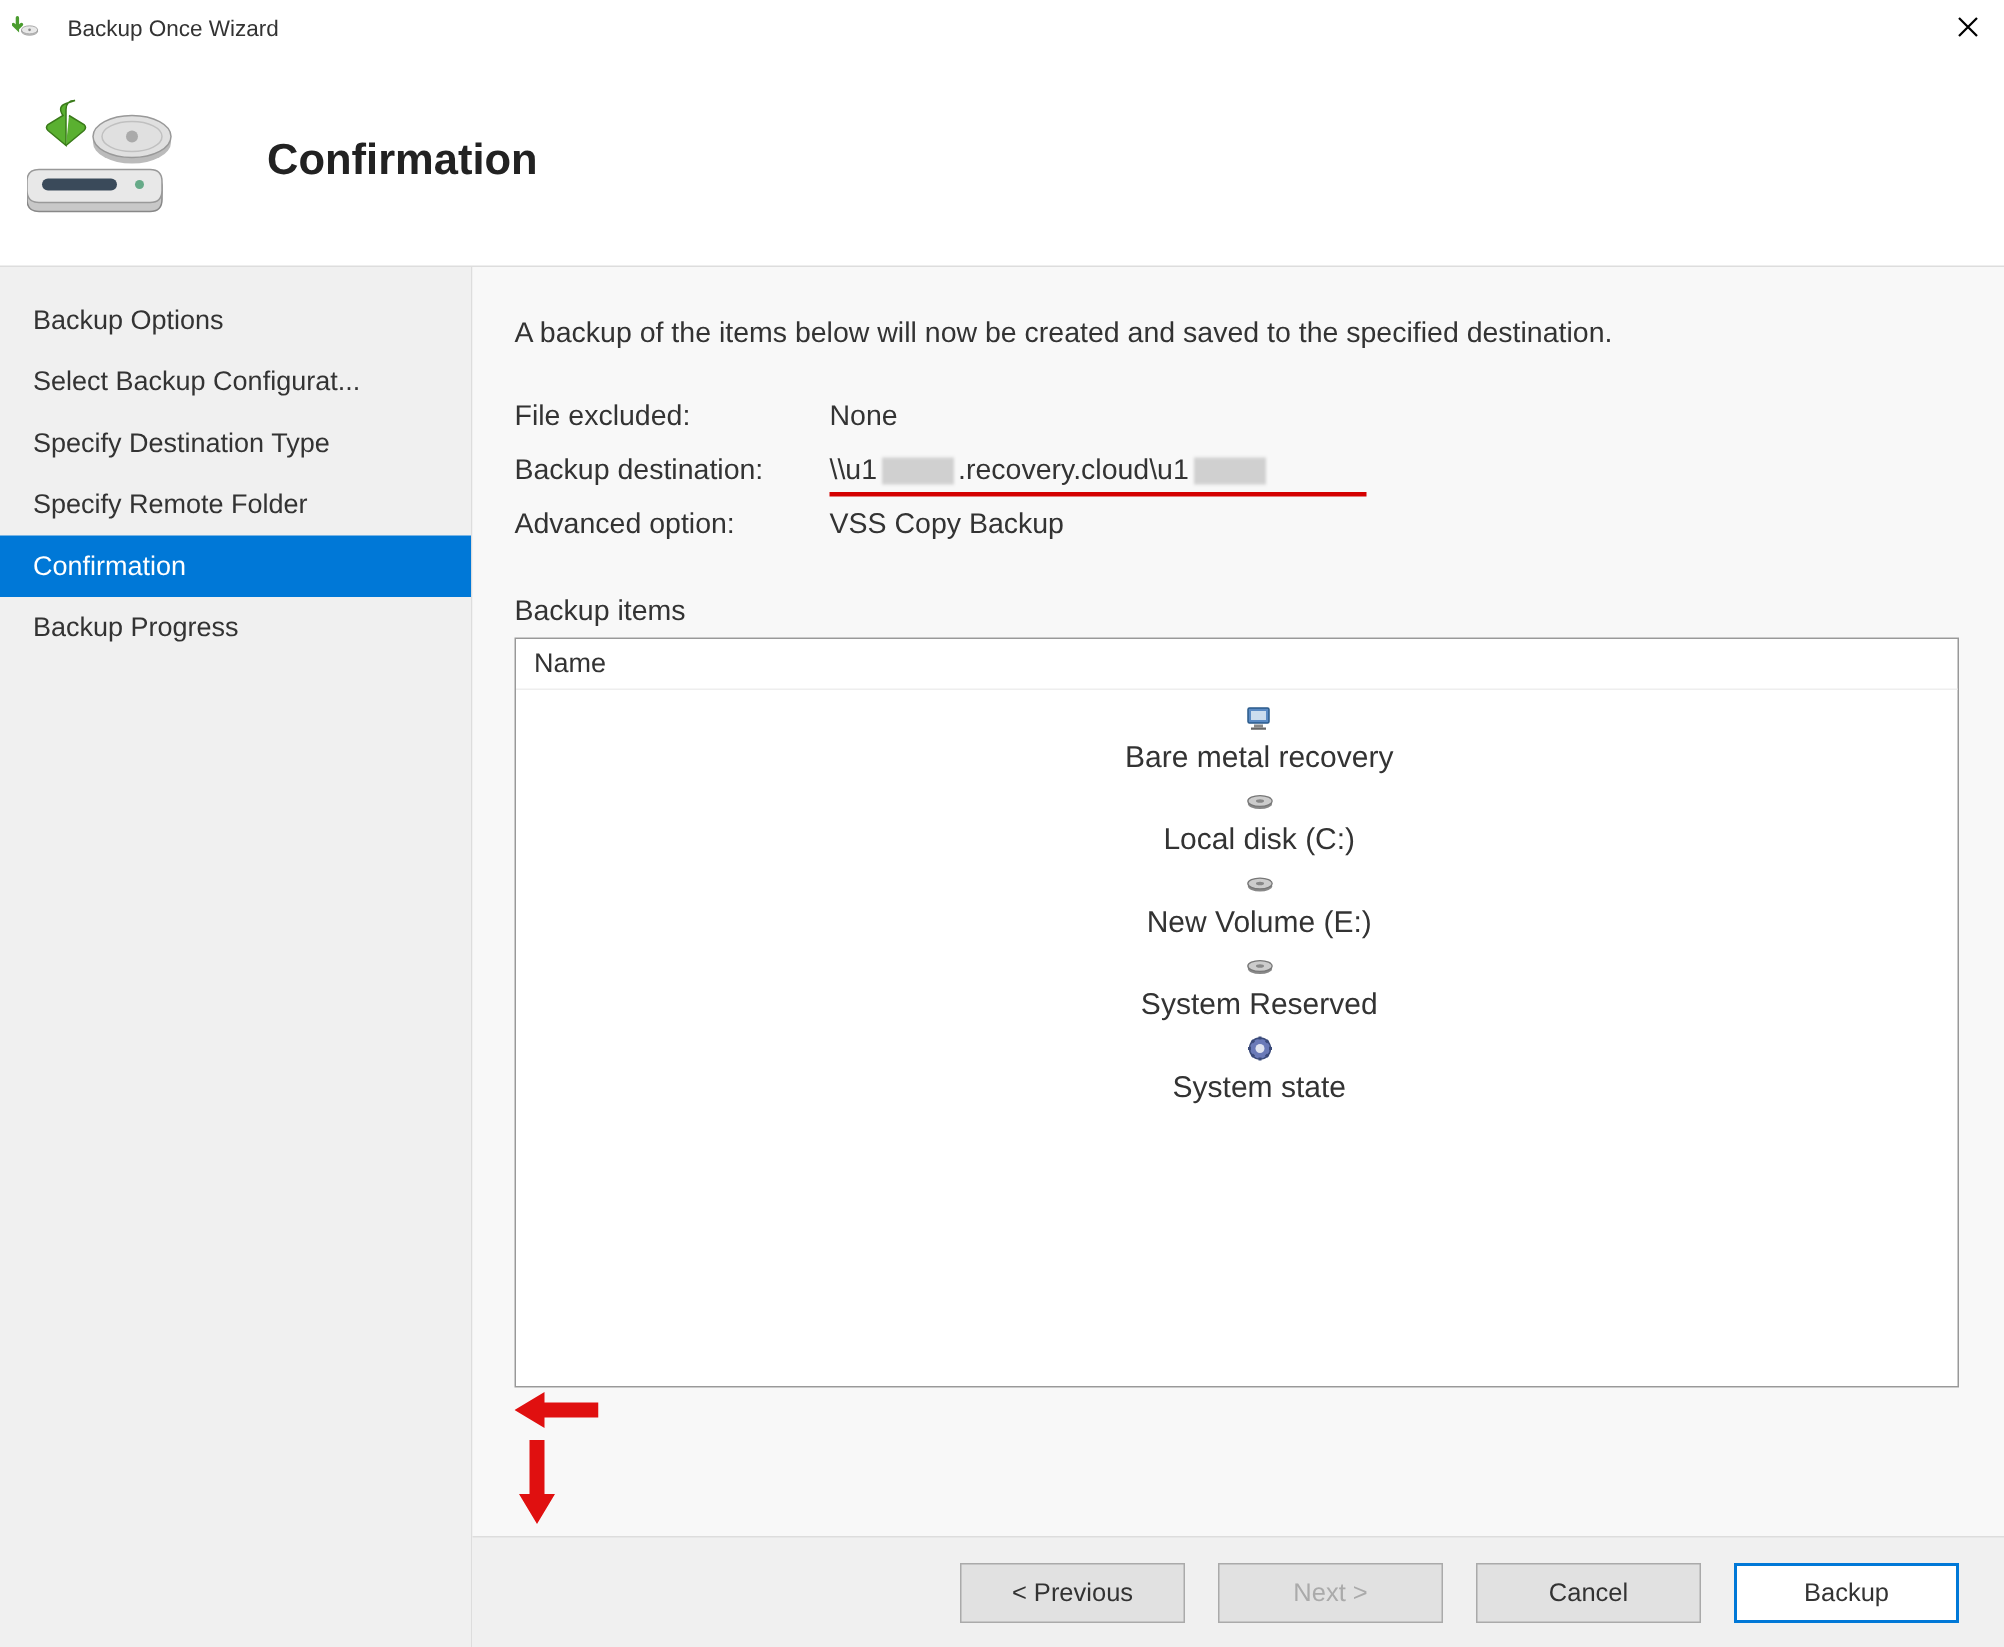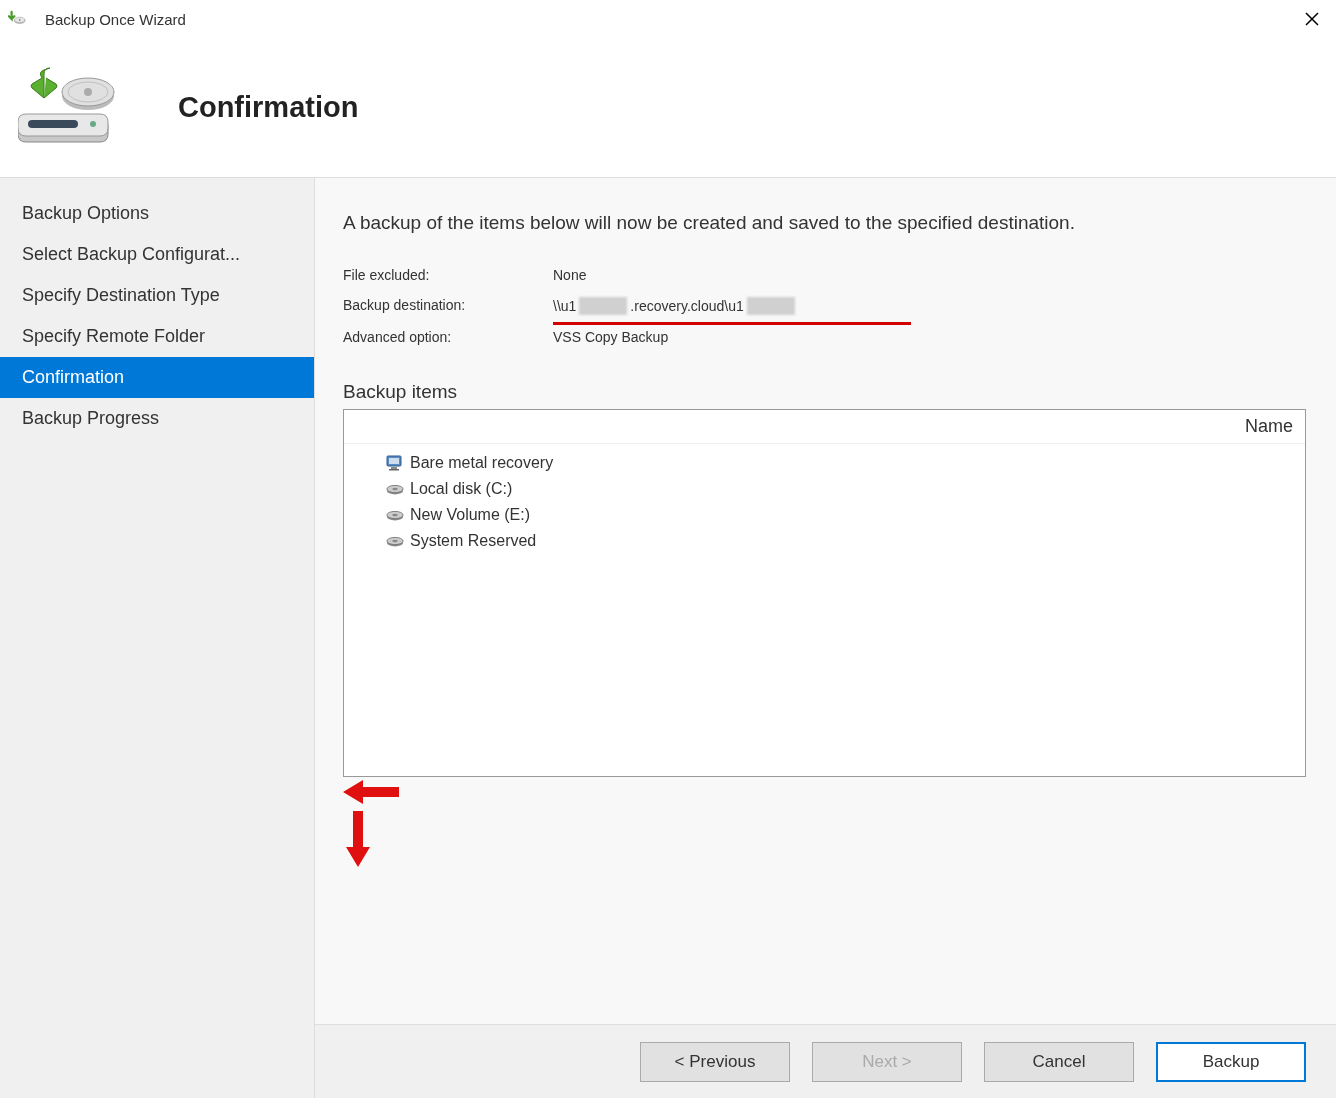--- a/index.html
+++ b/index.html
@@ -79,21 +79,21 @@
       position: relative;
     }
     .description {
       font-size: 19px;
       color: #333;
       margin-bottom: 30px;
       line-height: 1.4;
     }
     .info-row {
       display: flex;
-      font-size: 14px;
+      font-size: 19px;
       color: #333;
       margin-bottom: 14px;
     }
     .info-label {
       width: 210px;
     }
     .info-value {
       flex: 1;
       position: relative;
     }
@@ -119,41 +119,41 @@
     }
     .backup-items-label {
       font-size: 19px;
       color: #333;
       margin-top: 22px;
       margin-bottom: 6px;
     }
     .backup-items-box {
       background: white;
       border: 1px solid #999;
-      height: 368px;
+      height: 500px;
       position: relative;
-      text-align: right;
     }
     .column-header {
       padding: 6px 12px;
       font-size: 18px;
       color: #333;
       border-bottom: 1px solid #eee;
       position: relative;
     }
     .item-list {
       padding: 6px 0;
     }
     .list-item {
       display: flex;
       align-items: center;
       padding: 4px 12px 4px 42px;
-      font-size: 16px;
+      font-size: 20px;
       color: #333;
       gap: 6px;
+      flex-direction: column;
     }
     .item-icon {
       width: 18px;
       height: 18px;
       display: inline-flex;
       align-items: center;
       justify-content: center;
     }
     .button-bar {
       height: 74px;
@@ -313,20 +313,30 @@
         <div class="list-item">
           <span class="item-icon">
             <svg width="20" height="14" viewBox="0 0 20 14">
                 <ellipse cx="10" cy="9" rx="9" ry="4" fill="#888"></ellipse>
                 <ellipse cx="10" cy="7" rx="9" ry="4" fill="#ccc" stroke="#777"></ellipse>
                 <ellipse cx="10" cy="7" rx="3" ry="1.3" fill="#888"></ellipse>
               </svg>
           </span>
           <span>System Reserved</span>
         </div>
+        <div class="list-item">
+          <span class="item-icon">
+            <svg width="18" height="18" viewBox="0 0 18 18">
+                <circle cx="9" cy="9" r="7" fill="#6a7ab8" stroke="#3a4a7a"></circle>
+                <circle cx="9" cy="9" r="3" fill="#e0e4f0"></circle>
+                <path d="M9 1 L9 3 M9 15 L9 17 M1 9 L3 9 M15 9 L17 9 M3.5 3.5 L5 5 M13 13 L14.5 14.5 M3.5 14.5 L5 13 M13 5 L14.5 3.5" stroke="#3a4a7a" stroke-width="2"></path>
+              </svg>
+          </span>
+          <span>System state</span>
+        </div>
       </div>
     </div>
 
     <div class="arrow1">
       <svg width="56" height="30" viewBox="0 0 56 30">
           <path d="M56 10 L20 10 L20 3 L0 15 L20 27 L20 20 L56 20 Z" fill="#e01010"></path>
         </svg>
     </div>
     <div class="arrow2">
       <svg width="30" height="56" viewBox="0 0 30 56">

